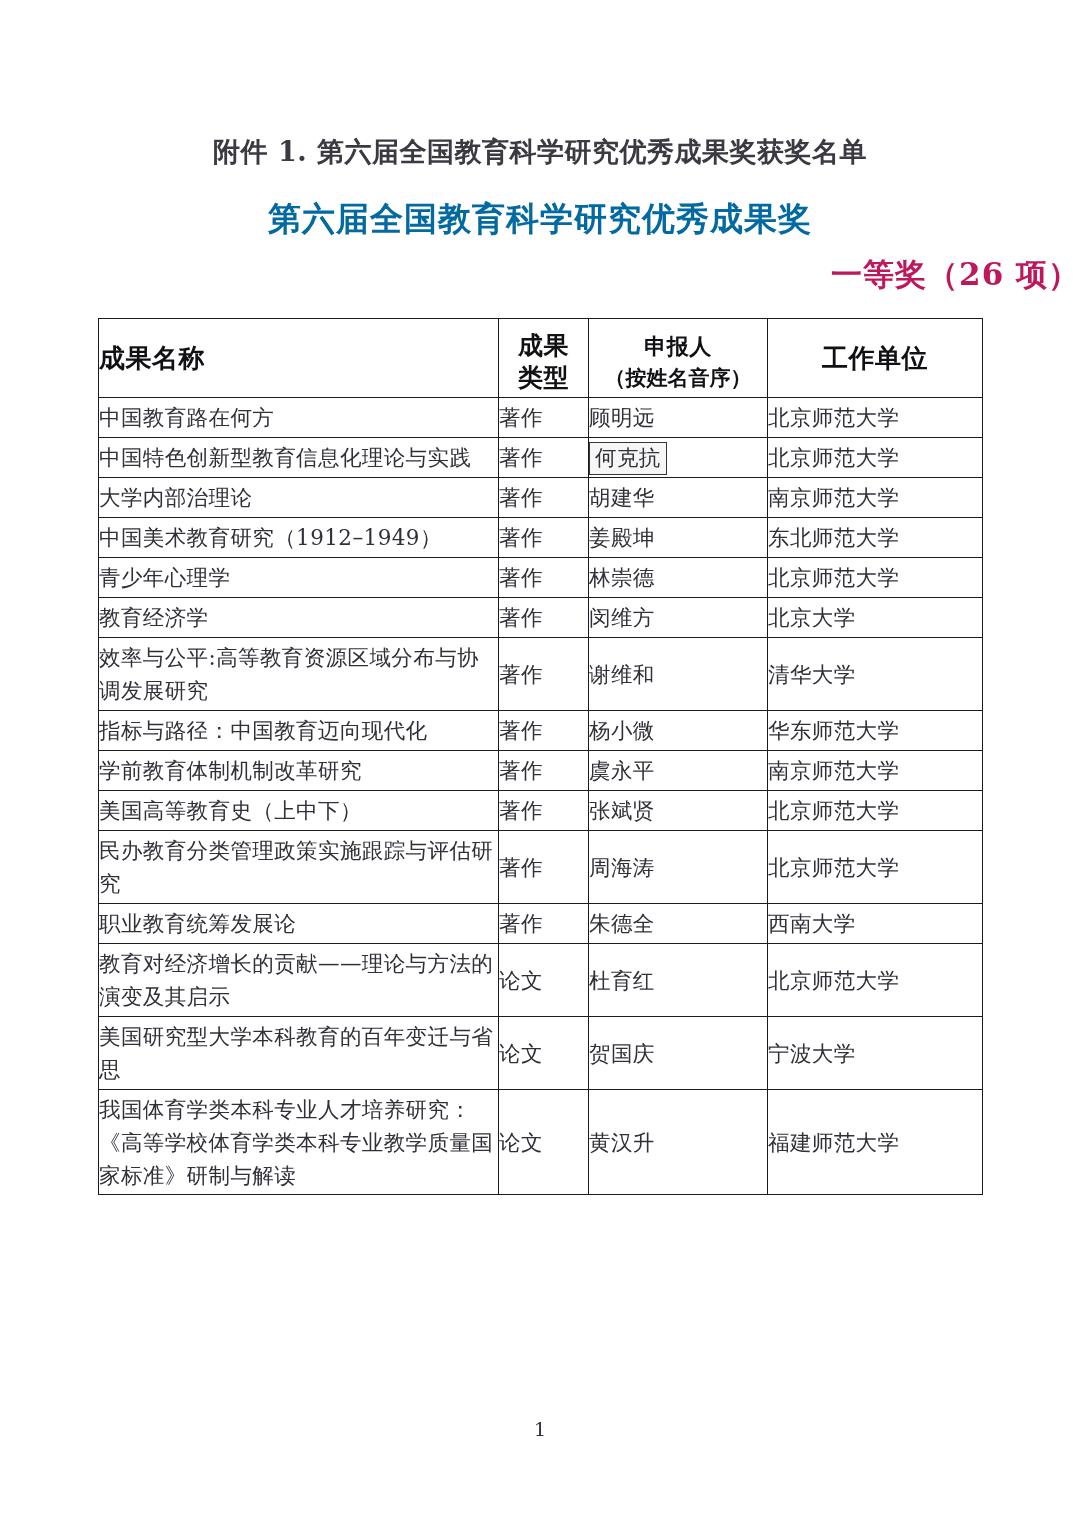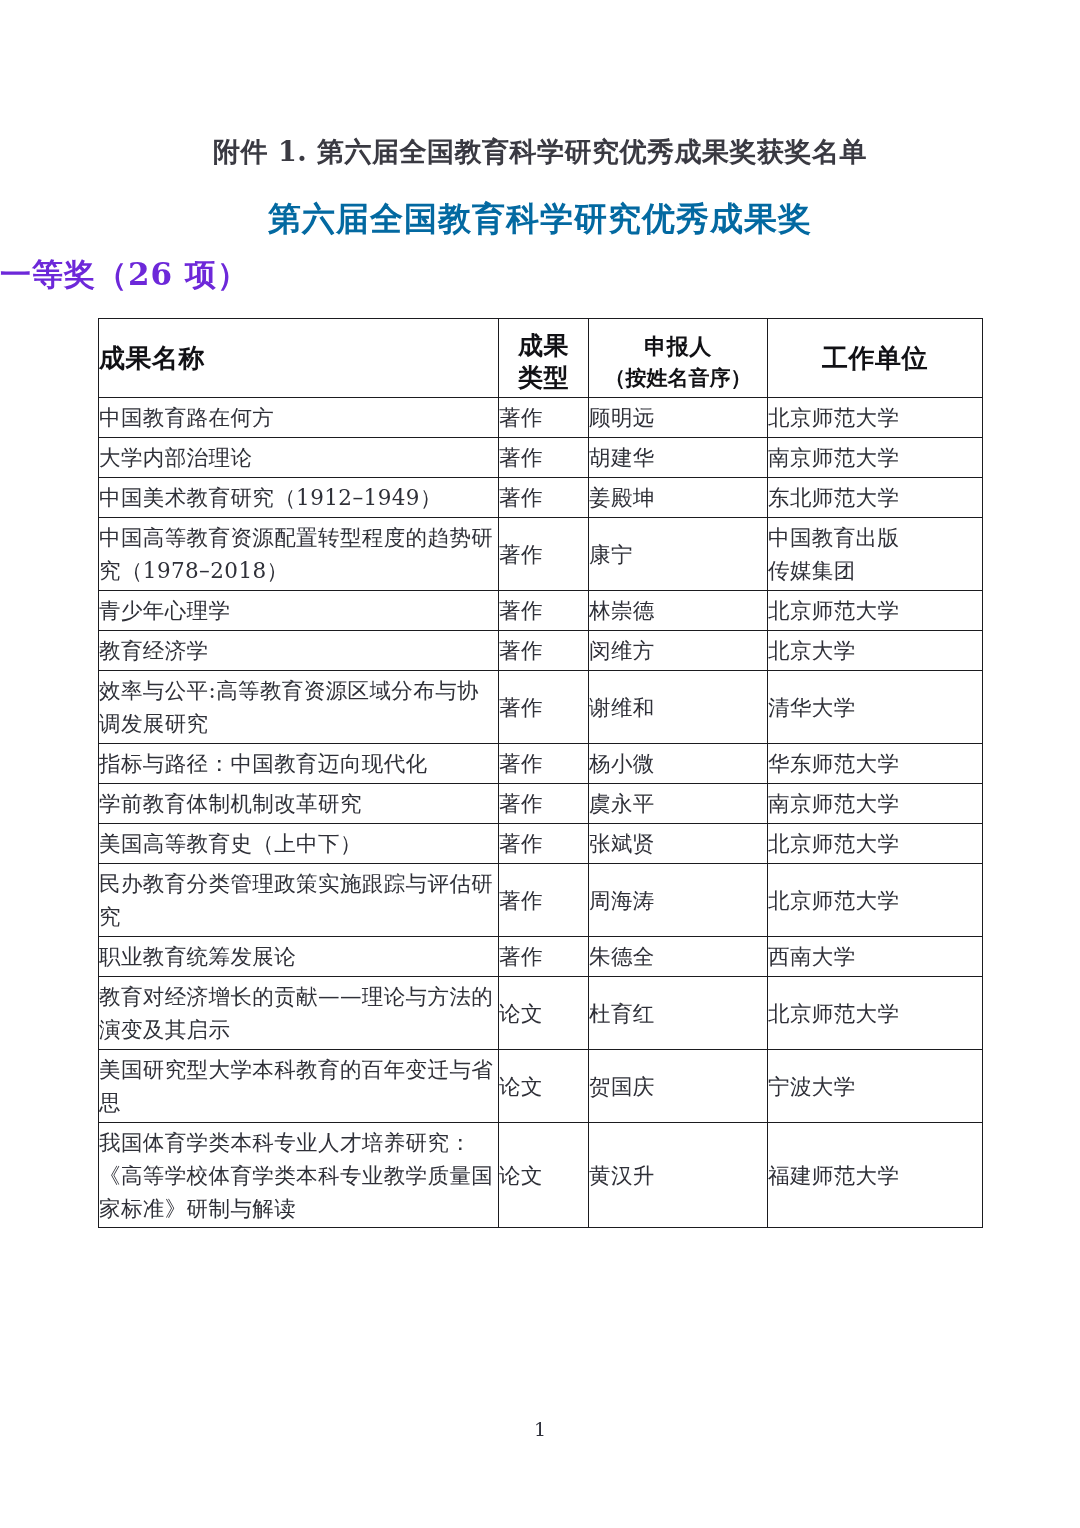--- a/index.html
+++ b/index.html
@@ -43,25 +43,25 @@
     letter-spacing: 1px;
     color: #0369a1;
     font-weight: 700;
     white-space: nowrap;
   }
   .doc-subtitle {
     position: absolute;
     left: 0;
     right: 0;
     top: 251px;
-    text-align: left;
+    text-align: right;
     font-size: 31px;
     line-height: 46px;
     letter-spacing: 1px;
-    color: #6d28d9;
+    color: #be185d;
     font-weight: 700;
     white-space: nowrap;
   }
 
   
   .table-wrap {
     position: absolute;
     left: 98px;
     top: 318px;
     width: 884px;
@@ -194,42 +194,41 @@
       <tbody id="award-rows">
           <tr class="r1">
             <td class="cell-name">中国教育路在何方</td>
             <td class="cell-type">著作</td>
             <td class="cell-appl">顾明远</td>
             <td class="cell-unit">
               <span class="unit-line">北京师范大学</span>
             </td>
           </tr>
           <tr class="r1">
+            <td class="cell-name">中国特色创新型教育信息化理论与实践</td>
+            <td class="cell-type">著作</td>
+            <td class="cell-appl"><span class="boxed-name">何克抗</span></td>
+            <td class="cell-unit">
+              <span class="unit-line">北京师范大学</span>
+            </td>
+          </tr>
+          <tr class="r1">
             <td class="cell-name">大学内部治理论</td>
             <td class="cell-type">著作</td>
             <td class="cell-appl">胡建华</td>
             <td class="cell-unit">
               <span class="unit-line">南京师范大学</span>
             </td>
           </tr>
           <tr class="r1">
             <td class="cell-name">中国美术教育研究（1912–1949）</td>
             <td class="cell-type">著作</td>
             <td class="cell-appl">姜殿坤</td>
             <td class="cell-unit">
               <span class="unit-line">东北师范大学</span>
-            </td>
-          </tr>
-          <tr class="r2">
-            <td class="cell-name">中国高等教育资源配置转型程度的趋势研究（1978–2018）</td>
-            <td class="cell-type">著作</td>
-            <td class="cell-appl">康宁</td>
-            <td class="cell-unit">
-              <span class="unit-line">中国教育出版</span>
-              <span class="unit-line">传媒集团</span>
             </td>
           </tr>
           <tr class="r1">
             <td class="cell-name">青少年心理学</td>
             <td class="cell-type">著作</td>
             <td class="cell-appl">林崇德</td>
             <td class="cell-unit">
               <span class="unit-line">北京师范大学</span>
             </td>
           </tr>

